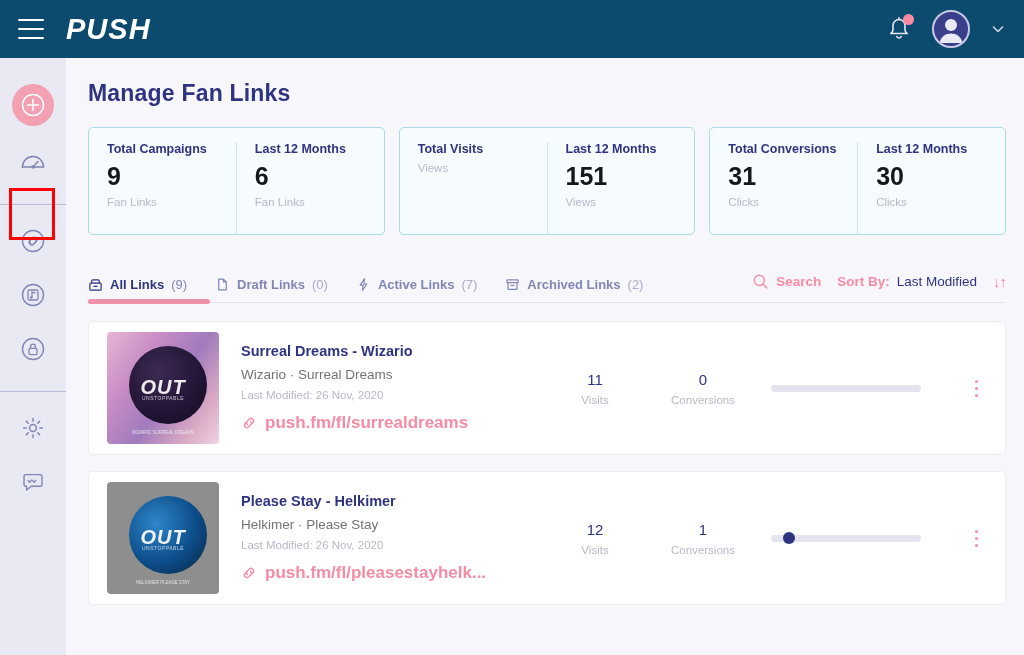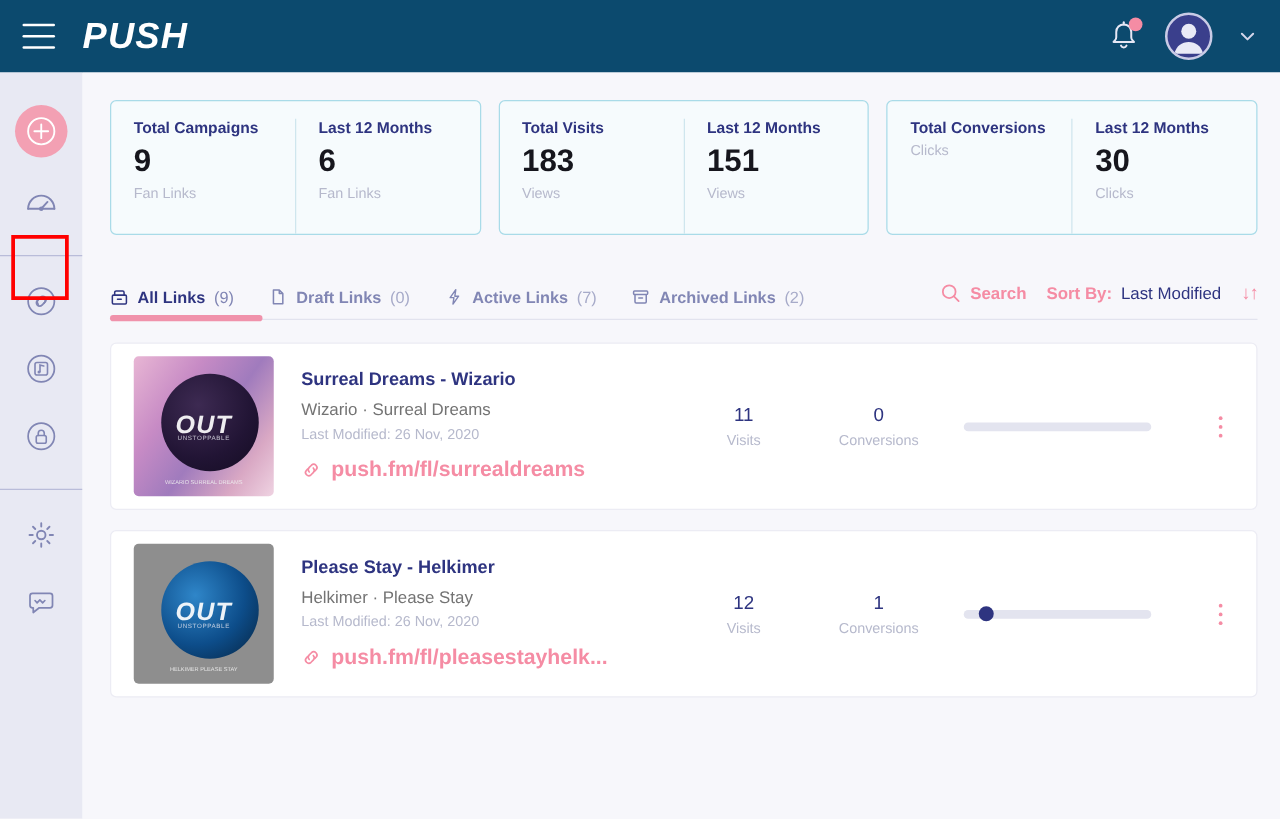--- a/index.html
+++ b/index.html
@@ -286,52 +286,53 @@
         <path d="M5 8.6a2 2 0 0 1 2-2h14a2 2 0 0 1 2 2v7.6a2 2 0 0 1-2 2h-8.6L7.6 22v-3.8H7a2 2 0 0 1-2-2z" stroke="#8186b4" stroke-width="1.4" stroke-linejoin="round"></path>
         <path d="M9 12.4l1.7 1.9 2.2-2.4 2.2 2.4 1.8-1.9" stroke="#8186b4" stroke-width="1.3" stroke-linecap="round" stroke-linejoin="round"></path>
       </svg>
     </div>
 
     <div class="highlight-box"></div>
   </div>
 
   <div class="main">
 
+    <div class="page-title">Manage Fan Links</div>
 
     <div class="stat-row">
 
       <div class="stat-card">
         <div class="stat-half">
           <div class="stat-label">Total Campaigns</div>
           <div class="stat-value">9</div>
           <div class="stat-sub">Fan Links</div>
         </div>
         <div class="stat-half">
           <div class="stat-label">Last 12 Months</div>
           <div class="stat-value">6</div>
           <div class="stat-sub">Fan Links</div>
         </div>
       </div>
 
       <div class="stat-card">
         <div class="stat-half">
           <div class="stat-label">Total Visits</div>
-          <div class="stat-value">183</div>
           <div class="stat-sub">Views</div>
         </div>
         <div class="stat-half">
           <div class="stat-label">Last 12 Months</div>
           <div class="stat-value">151</div>
           <div class="stat-sub">Views</div>
         </div>
       </div>
 
       <div class="stat-card">
         <div class="stat-half">
           <div class="stat-label">Total Conversions</div>
+          <div class="stat-value">31</div>
           <div class="stat-sub">Clicks</div>
         </div>
         <div class="stat-half">
           <div class="stat-label">Last 12 Months</div>
           <div class="stat-value">30</div>
           <div class="stat-sub">Clicks</div>
         </div>
       </div>
     </div>
 

